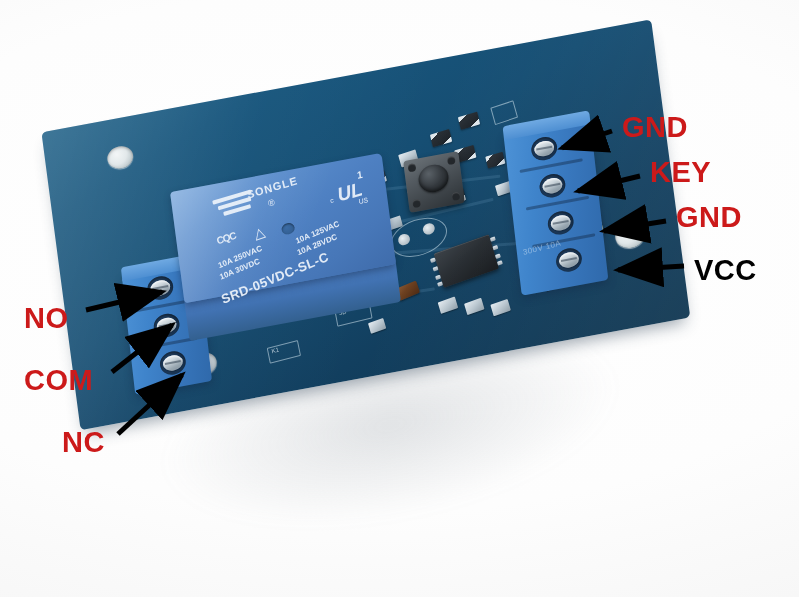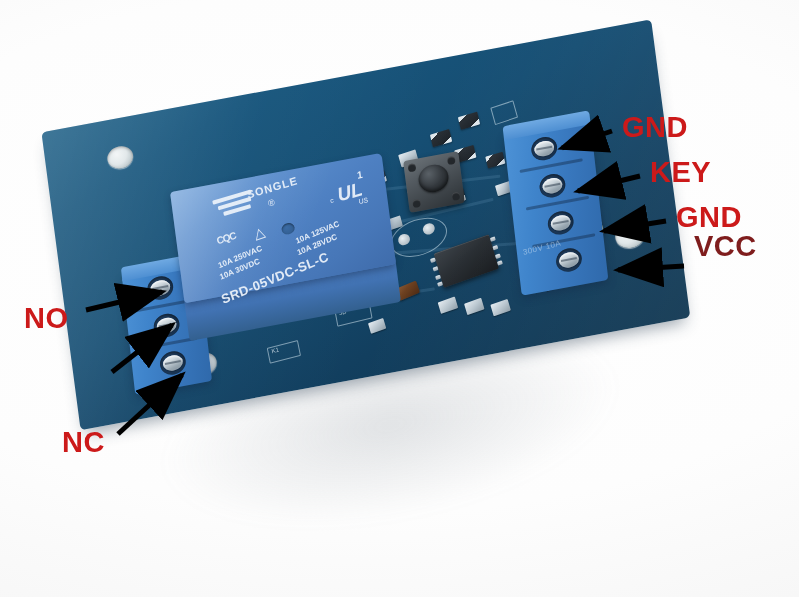--- a/index.html
+++ b/index.html
@@ -295,18 +295,19 @@
       <line x1="684" y1="266" x2="618" y2="270"></line>
       <line x1="86" y1="310" x2="162" y2="292"></line>
       <line x1="112" y1="372" x2="172" y2="325"></line>
       <line x1="118" y1="434" x2="182" y2="375"></line>
     </g>
   </svg>
 
   <div class="label" style="left:622px;top:113px;color:#cc1a1a;">GND</div>
   <div class="label" style="left:650px;top:158px;color:#cc1a1a;">KEY</div>
   <div class="label" style="left:676px;top:203px;color:#cc1a1a;">GND</div>
-  <div class="label" style="left:694px;top:232px;color:#7f1d1d;">VCC</div>
+  <div class="label" style="left:694px;top:256px;color:#000000;">VCC</div>
 
   <div class="label" style="left:24px;top:304px;color:#cc1a1a;">NO</div>
+  <div class="label" style="left:24px;top:366px;color:#cc1a1a;">COM</div>
   <div class="label" style="left:62px;top:428px;color:#cc1a1a;">NC</div>
 
 </div>
 
 </body></html>

